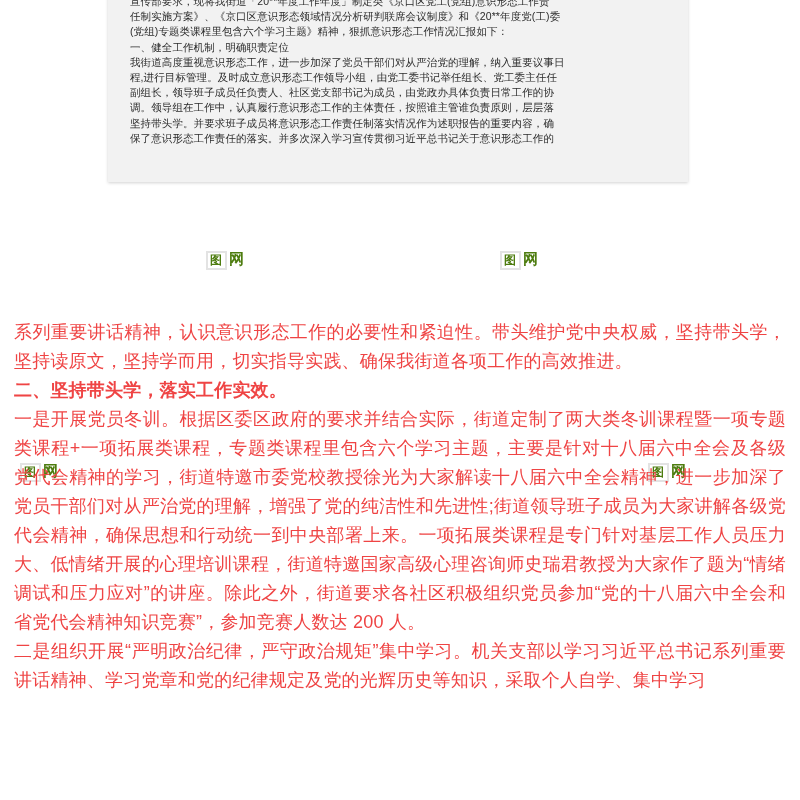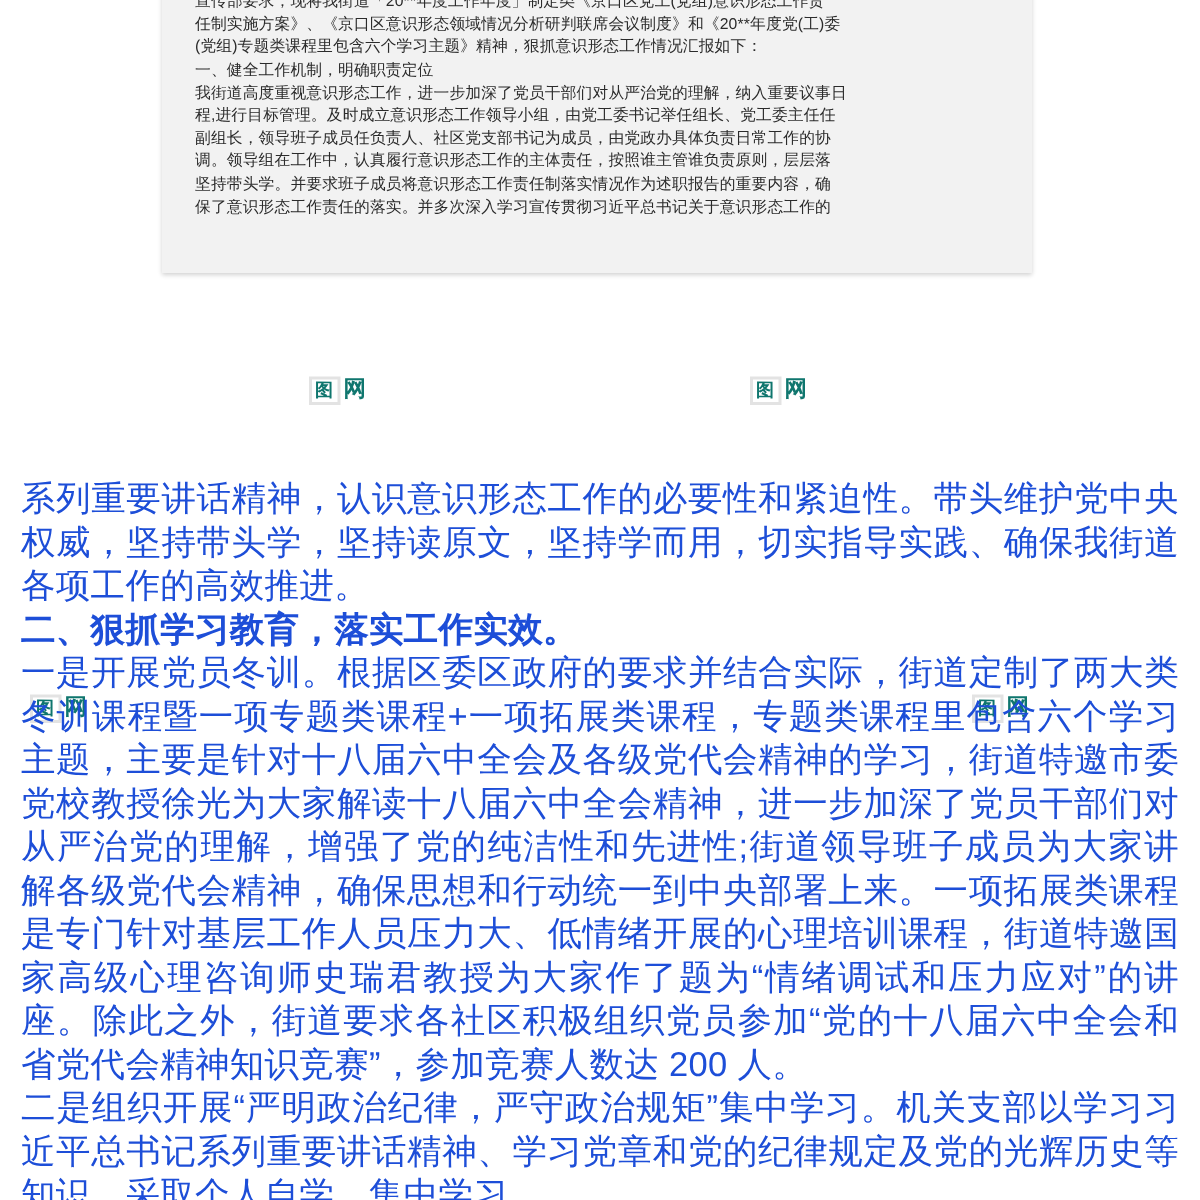--- a/index.html
+++ b/index.html
@@ -46,21 +46,21 @@
   .preview-line.bold {
     font-weight: normal;
   }
   .preview-pad {
     padding: 2px 6px 0 6px;
   }
 
   
   .wm {
     position: absolute;
-    color: #0f766e;
+    color: #4d7c0f;
     font-size: 15px;
     font-weight: bold;
     letter-spacing: 1px;
     white-space: nowrap;
     user-select: none;
   }
   .wm .wm-box {
     display: inline-block;
     border: 2px solid #e3e3e3;
     padding: 0 2px;
@@ -74,23 +74,23 @@
   .wm4 { left: 648px; top: 462px; }
 
   
   .doc-body {
     position: absolute;
     left: 14px;
     top: 318px;
     width: 772px;
   }
   .para {
-    font-size: 23px;
+    font-size: 18px;
     line-height: 29px;
-    color: #1d4ed8;
+    color: #ef4444;
     text-align: justify;
     text-justify: inter-ideograph;
     margin: 0;
     letter-spacing: 0.2px;
   }
   .para.bold {
     font-weight: bold;
   }
 </style>
 </head>
@@ -111,16 +111,16 @@
   </div>
 </div>
 
 <div class="wm wm1"><span class="wm-box">图</span><span>网</span></div>
 <div class="wm wm2"><span class="wm-box">图</span><span>网</span></div>
 <div class="wm wm3"><span class="wm-box">图</span><span>网</span></div>
 <div class="wm wm4"><span class="wm-box">图</span><span>网</span></div>
 
 <div class="doc-body">
   <p class="para">系列重要讲话精神，认识意识形态工作的必要性和紧迫性。带头维护党中央权威，坚持带头学，坚持读原文，坚持学而用，切实指导实践、确保我街道各项工作的高效推进。</p>
-  <p class="para bold">二、狠抓学习教育，落实工作实效。</p>
+  <p class="para bold">二、坚持带头学，落实工作实效。</p>
   <p class="para">一是开展党员冬训。根据区委区政府的要求并结合实际，街道定制了两大类冬训课程暨一项专题类课程+一项拓展类课程，专题类课程里包含六个学习主题，主要是针对十八届六中全会及各级党代会精神的学习，街道特邀市委党校教授徐光为大家解读十八届六中全会精神，进一步加深了党员干部们对从严治党的理解，增强了党的纯洁性和先进性;街道领导班子成员为大家讲解各级党代会精神，确保思想和行动统一到中央部署上来。一项拓展类课程是专门针对基层工作人员压力大、低情绪开展的心理培训课程，街道特邀国家高级心理咨询师史瑞君教授为大家作了题为“情绪调试和压力应对”的讲座。除此之外，街道要求各社区积极组织党员参加“党的十八届六中全会和省党代会精神知识竞赛”，参加竞赛人数达 200 人。</p>
   <p class="para">二是组织开展“严明政治纪律，严守政治规矩”集中学习。机关支部以学习习近平总书记系列重要讲话精神、学习党章和党的纪律规定及党的光辉历史等知识，采取个人自学、集中学习</p>
 </div>
 
 </body></html>

